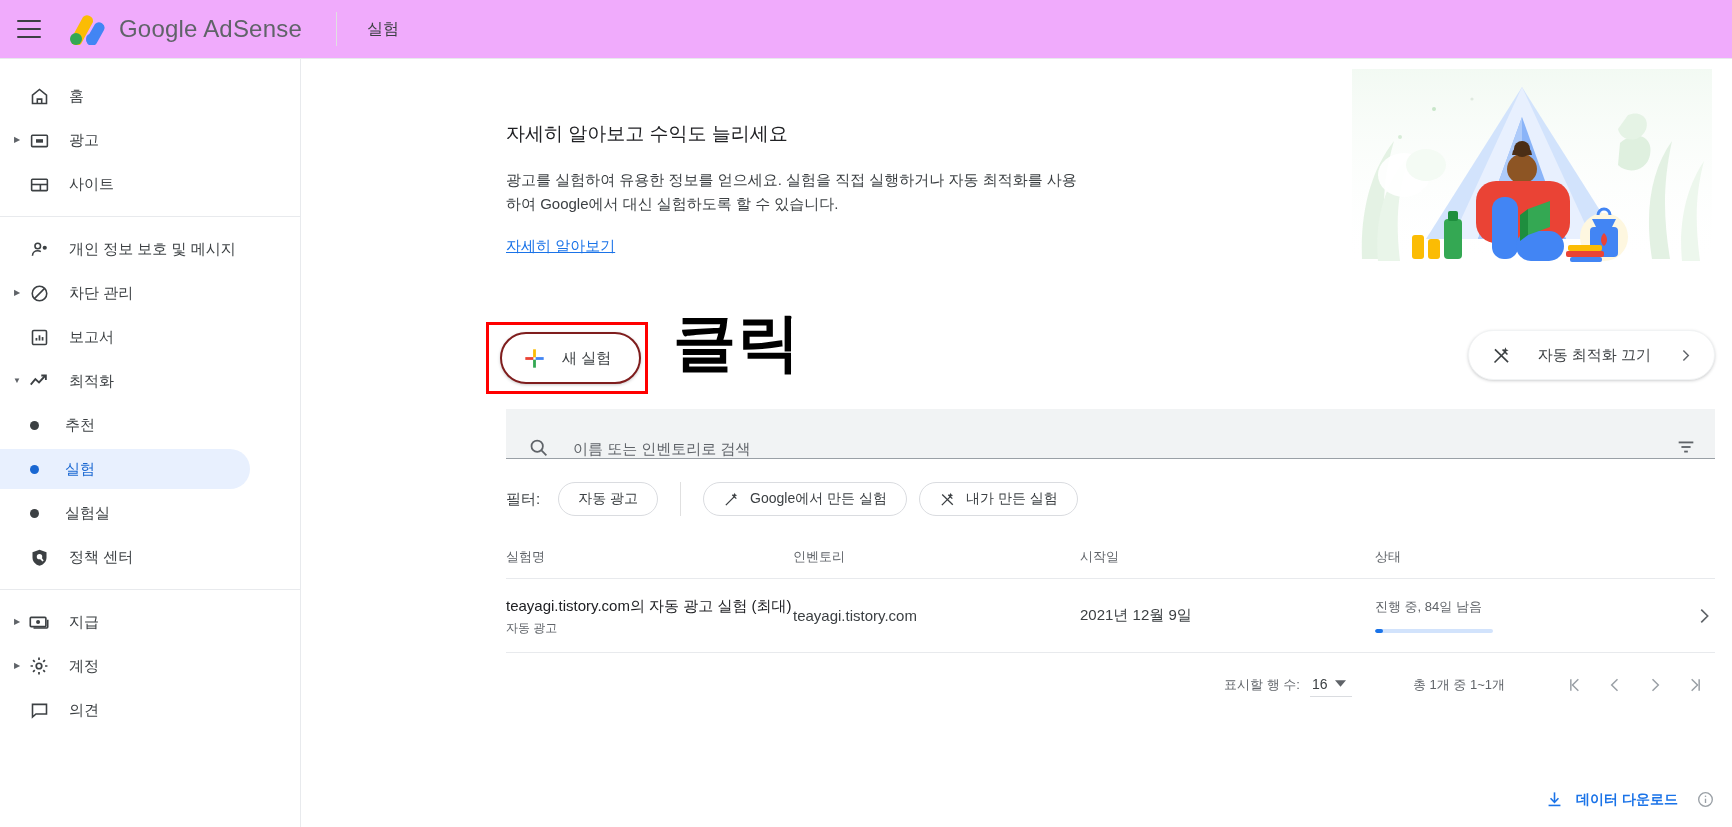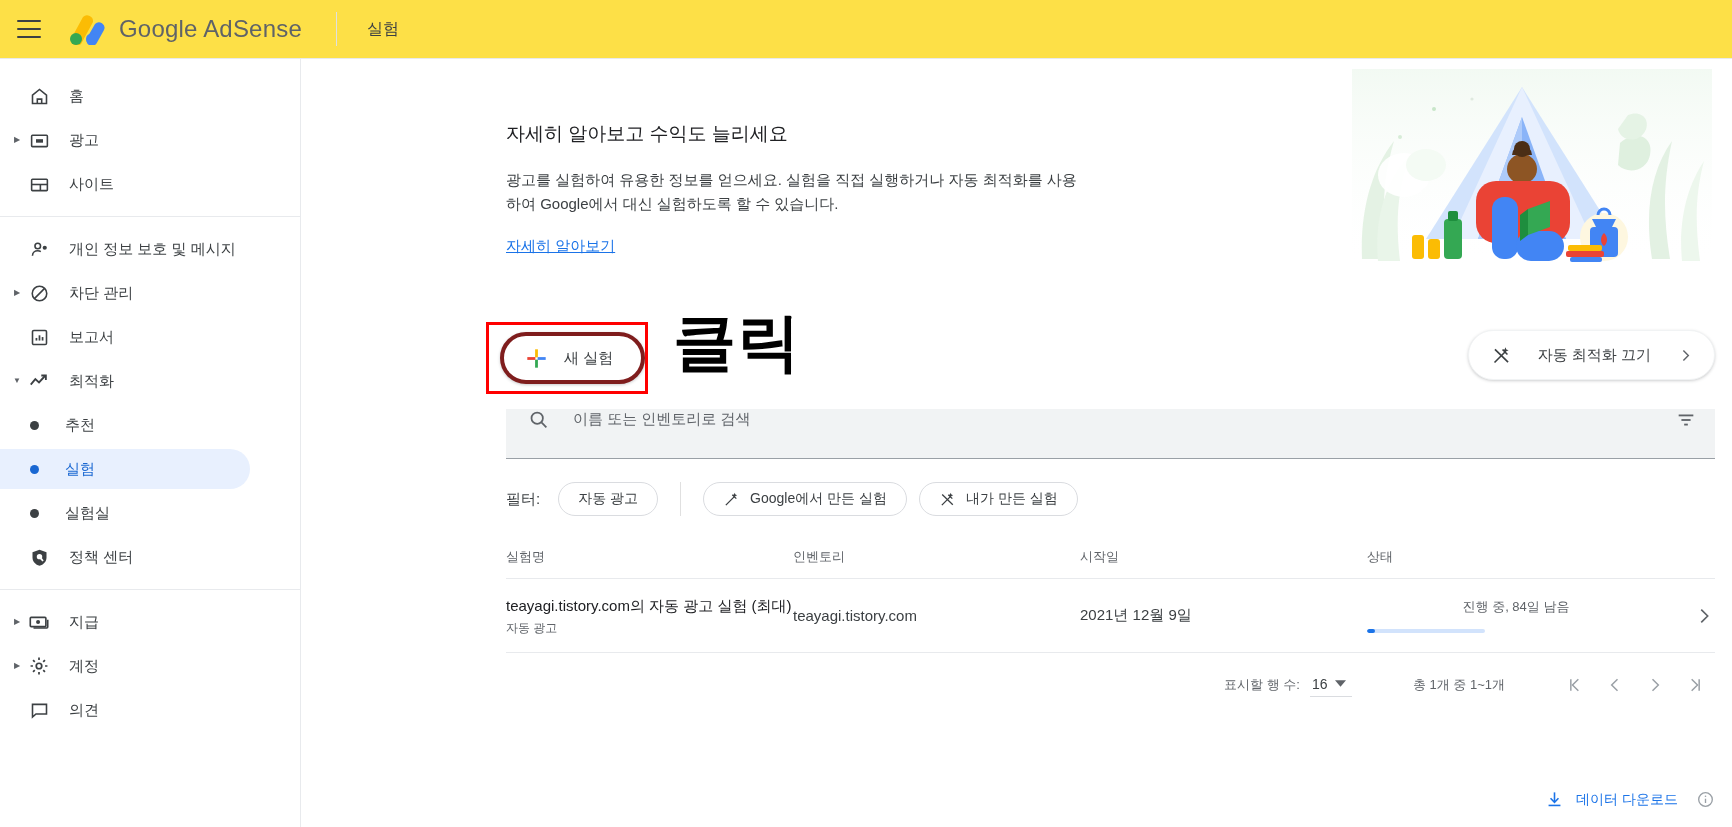--- a/index.html
+++ b/index.html
@@ -9,21 +9,21 @@
     overflow: hidden;
     background: #ffffff;
     font-family: "Liberation Sans", "DejaVu Sans", sans-serif;
     color: #202124;
   }
   .app { position: relative; width: 1732px; height: 827px; }
 
   
   .topbar {
     position: absolute; top: 0; left: 0; right: 0; height: 59px;
-    background: #fde047;
+    background: #f0abfc;
     border-bottom: 1px solid #e8eaed;
     display: flex; align-items: center;
   }
   .hamburger {
     width: 24px; height: 18px; margin-left: 17px; margin-right: 24px;
     display: flex; flex-direction: column; justify-content: space-between;
     cursor: pointer;
   }
   .hamburger span { display: block; height: 2px; background: #3c4043; border-radius: 1px; }
   .brand { display: flex; align-items: center; gap: 12px; }
@@ -104,21 +104,21 @@
   }
   .new-exp-highlight {
     position: absolute; left: 185px; top: 17px;
     width: 162px; height: 72px;
     border: 3px solid #ff0000; background: transparent;
   }
   .new-exp-btn {
     position: absolute; left: 199px; top: 27px;
     display: flex; align-items: center; gap: 17px;
     height: 52px; padding: 0 28px 0 22px;
-    background: #fff; border: 4px solid #7f1d1d; border-radius: 26px;
+    background: #fff; border: 2px solid #7f1d1d; border-radius: 26px;
     box-shadow: 0 1px 3px rgba(60,64,67,.28);
     cursor: pointer; white-space: nowrap;
   }
   .new-exp-btn .label { font-size: 15px; color: #3c4043; }
   .click-annot {
     position: absolute; left: 372px; top: 6px;
     font-size: 63px; font-weight: 700; color: #000;
     letter-spacing: 1px; line-height: 1;
     font-family: "DejaVu Sans", "Liberation Sans", sans-serif;
   }
@@ -129,21 +129,21 @@
     background: #fff; border: 1px solid #f1f3f4; border-radius: 25px;
     box-shadow: 0 1px 3px rgba(60,64,67,.25);
     cursor: pointer; white-space: nowrap;
   }
   .auto-opt-btn .label { font-size: 15px; color: #3c4043; }
 
   
   .search-wrap {
     margin: 8px 17px 0 205px; height: 50px;
     background: #f1f3f4; border-bottom: 1px solid #9aa0a6;
-    display: flex; align-items: flex-start; padding: 0 18px 0 22px;
+    display: flex; align-items: flex-end; padding: 0 18px 0 22px;
   }
   .search-input {
     flex: 1; border: none; background: transparent; outline: none;
     font-size: 15px; color: #3c4043; margin-left: 22px;
     font-family: "Liberation Sans", sans-serif;
   }
   .search-input::placeholder { color: #5f6368; }
 
   
   .filters {
@@ -161,30 +161,30 @@
   
   .table { margin: 8px 17px 0 205px; }
   .thead {
     display: flex; align-items: center; height: 44px;
     border-bottom: 1px solid #e8eaed;
     font-size: 13px; color: #5f6368;
   }
   .col-name { width: 287px; flex: 0 0 287px; }
   .col-inv  { width: 287px; flex: 0 0 287px; }
   .col-date { width: 287px; flex: 0 0 287px; }
-  .col-stat { flex: 1; }
+  .col-stat { flex: 1; margin-left: 8px; }
   .col-chev { width: 50px; flex: 0 0 50px; text-align: right; }
   .trow {
     display: flex; align-items: center; min-height: 74px;
     border-bottom: 1px solid #e8eaed; cursor: pointer;
   }
   .exp-name { font-size: 15px; color: #202124; line-height: 22px; }
   .exp-sub { font-size: 12px; color: #5f6368; margin-top: 3px; }
   .cell-text { font-size: 15px; color: #3c4043; }
-  .status-text { font-size: 13px; color: #5f6368; text-align: center; }
+  .status-text { font-size: 13px; color: #5f6368; }
   .progress-track {
     width: 118px; height: 4px; background: #d2e3fc; border-radius: 2px;
     margin-top: 13px; overflow: hidden;
   }
   .progress-fill { height: 100%; background: #1a73e8; border-radius: 2px; }
 
   
   .pagination {
     margin: 0 17px 0 205px; height: 64px;
     display: flex; align-items: center; justify-content: flex-end; gap: 0;
@@ -198,21 +198,21 @@
   .rows-value { font-size: 14px; color: #3c4043; }
   .range-label { margin: 0 50px 0 61px; }
   .pg-btn {
     width: 40px; height: 40px; display: flex; align-items: center; justify-content: center;
     color: #9aa0a6; cursor: pointer;
   }
 
   
   .footer {
     position: absolute; right: 17px; bottom: 18px;
-    display: flex; align-items: center; gap: 18px;
+    display: flex; align-items: center; gap: 18px; font-weight: bold;
   }
   .download-link {
     display: flex; align-items: center; gap: 12px;
     font-size: 14px; color: #1a73e8; cursor: pointer; white-space: nowrap;
   }
   svg { display: block; }
 </style>
 </head>
 <body>
 

